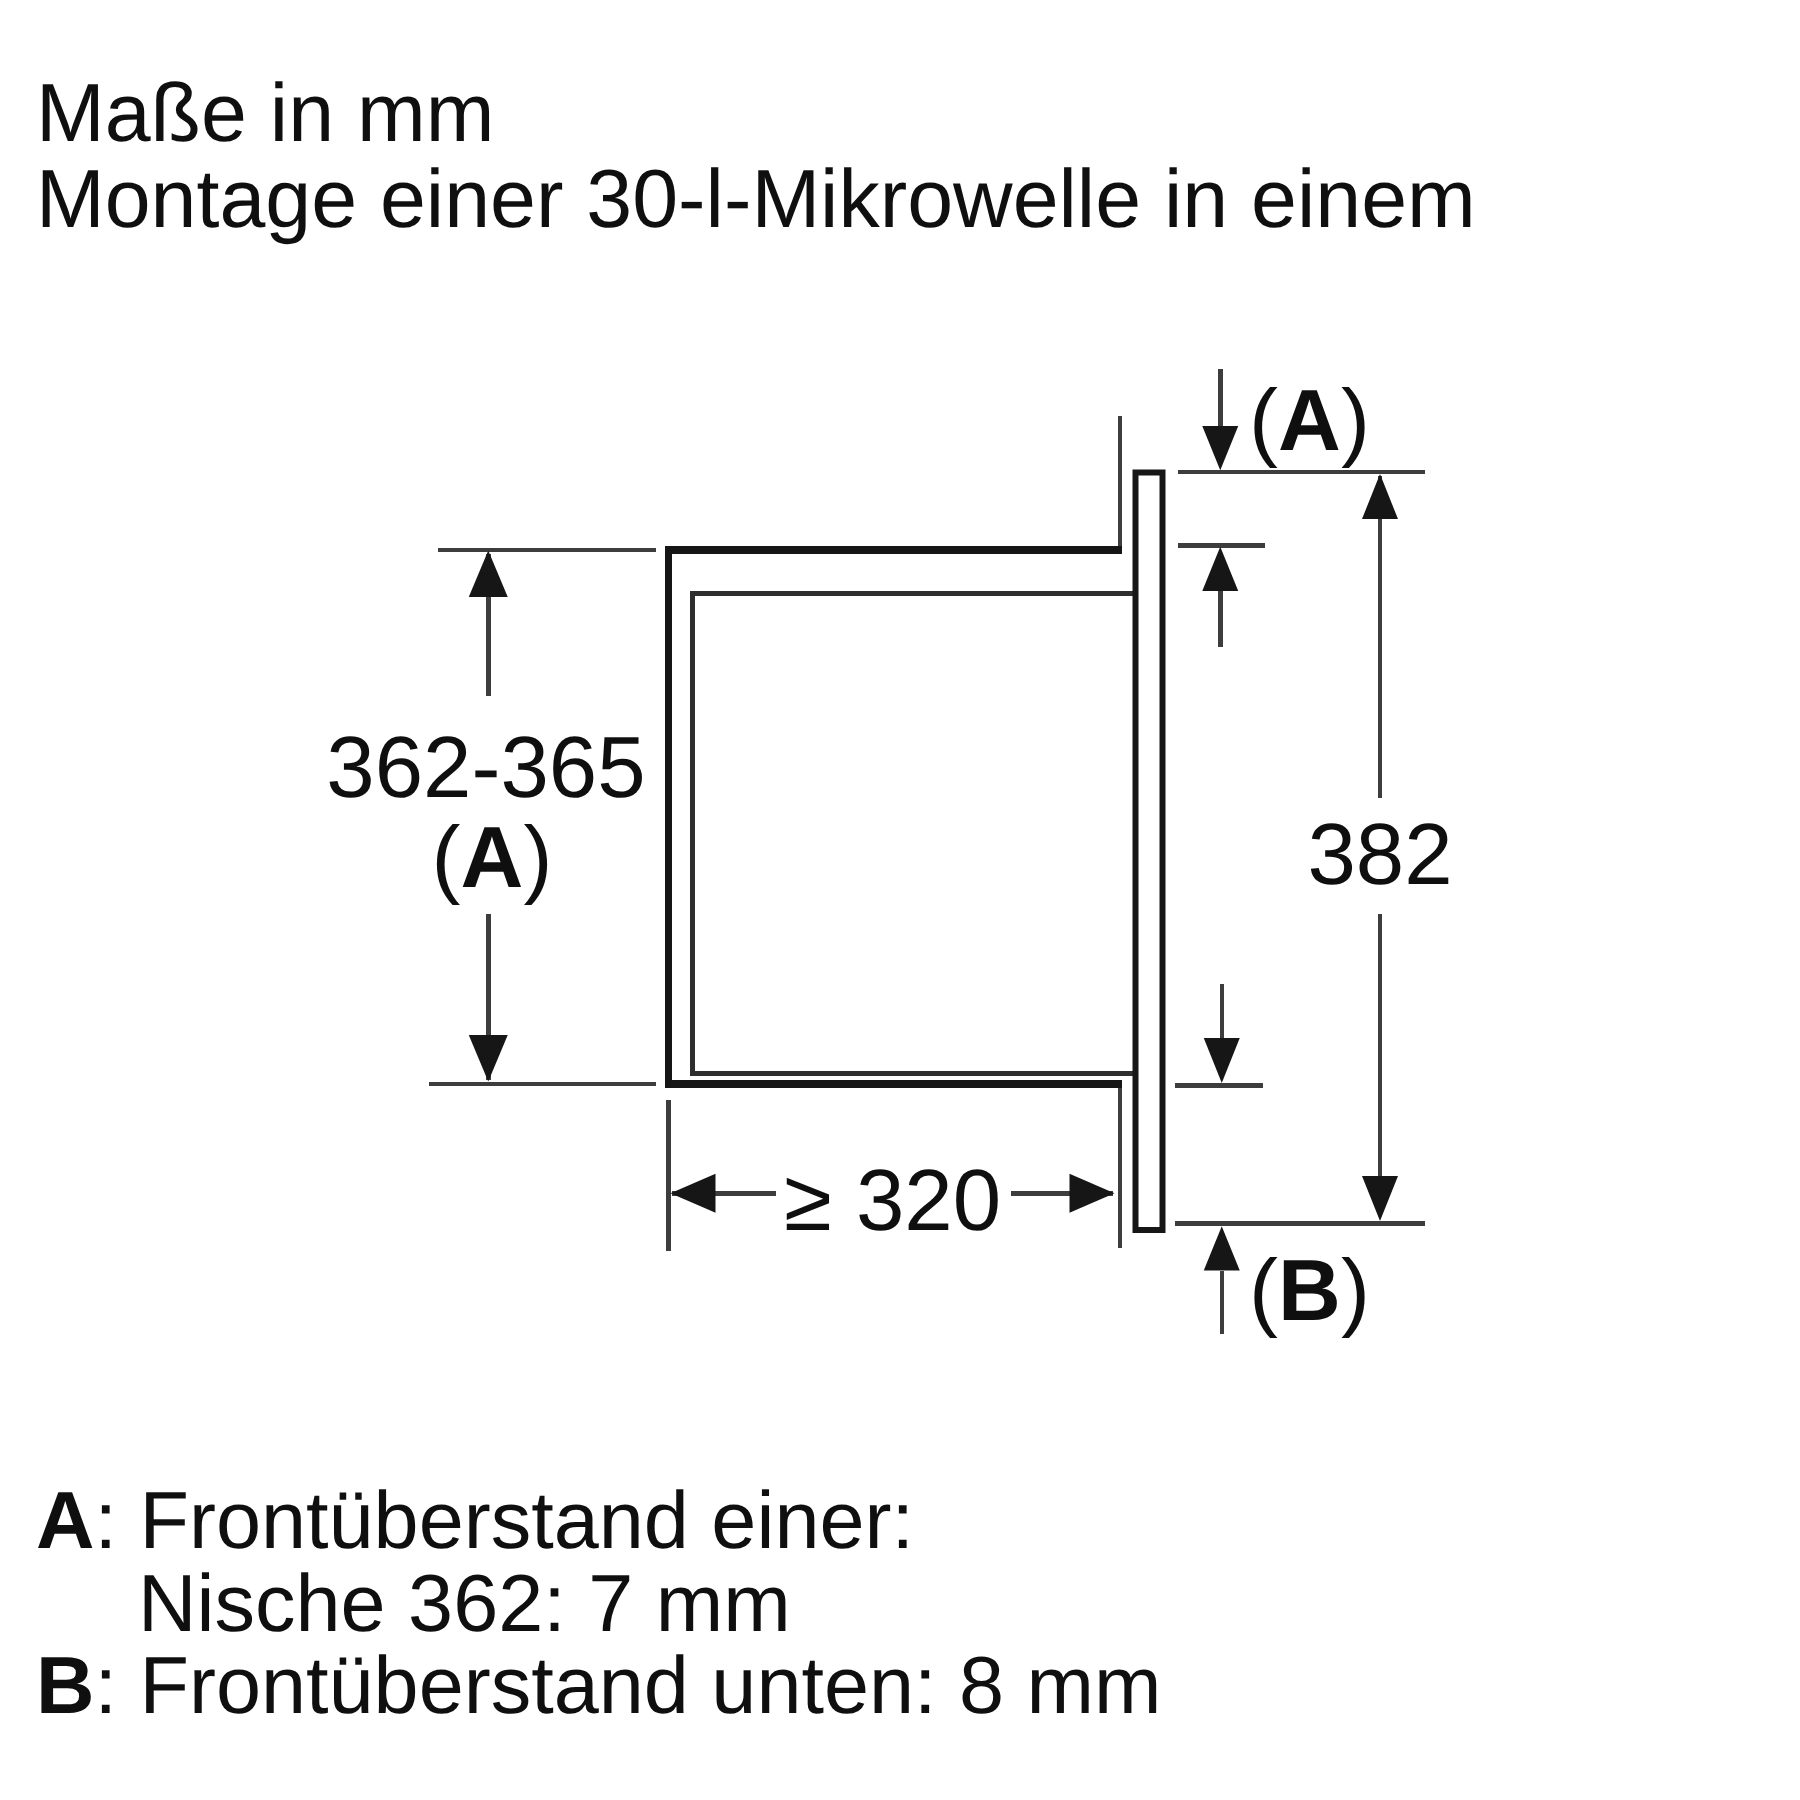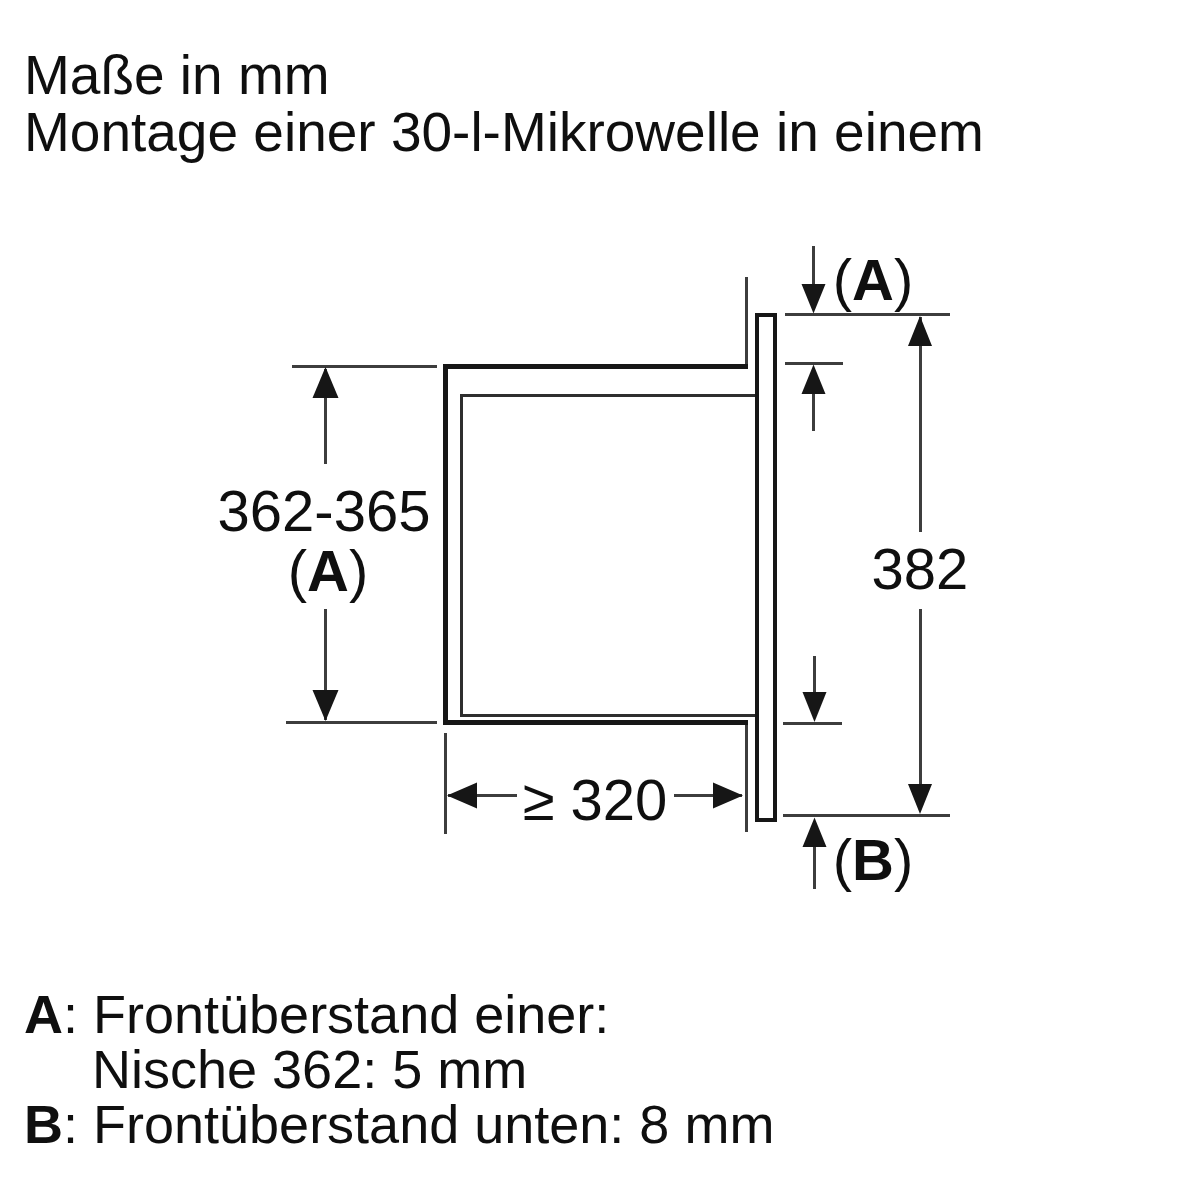--- a/index.html
+++ b/index.html
@@ -86,17 +86,17 @@
 
     <line class="dimline" x1="448" y1="761.5" x2="517" y2="761.5"></line>
     <line class="dimline" x1="674" y1="761.5" x2="742" y2="761.5"></line>
     <polygon class="arrow" points="447,761.5 477,748.5 477,774.5"></polygon>
     <polygon class="arrow" points="743,761.5 713,748.5 713,774.5"></polygon>
     <text class="dimtext" x="595" y="786" text-anchor="middle">≥ 320</text>
   </svg>
 
   <div class="legend">
     <div class="legend-row"><span class="pfx">A</span><span>: Frontüberstand einer:</span></div>
-    <div class="legend-row indent"><span class="pfx"></span><span>Nische 362: 5 mm</span></div>
+    <div class="legend-row indent"><span class="pfx"></span><span>Nische 362: 7 mm</span></div>
     <div class="legend-row"><span class="pfx">B</span><span>: Frontüberstand unten: 8 mm</span></div>
   </div>
 
 </div>
 
 </body></html>

